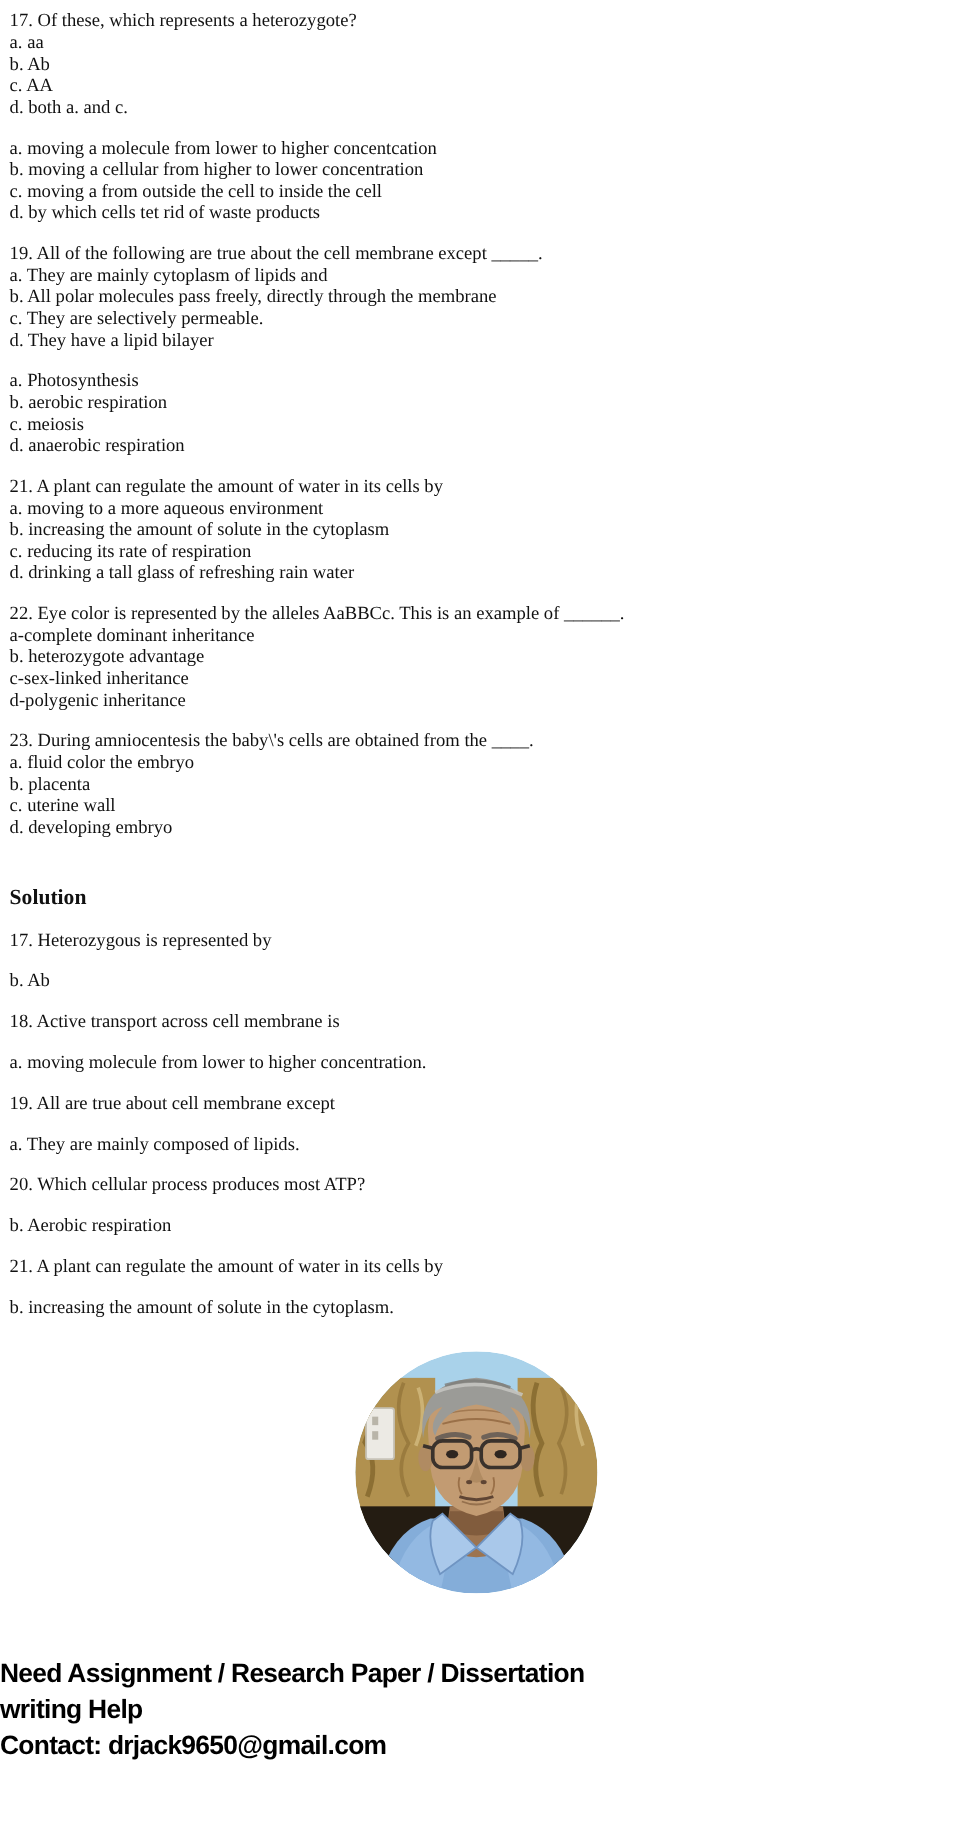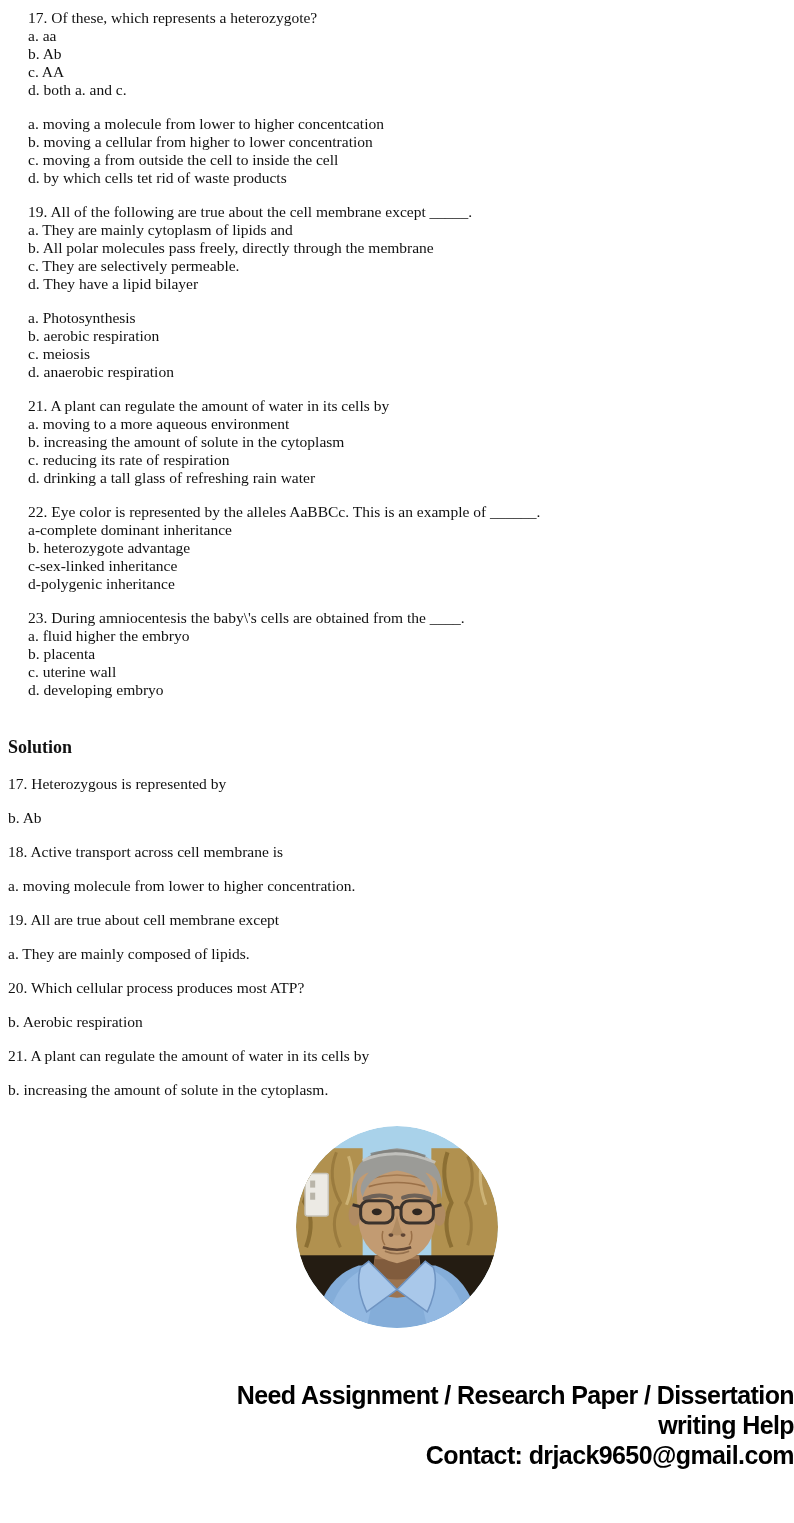--- a/index.html
+++ b/index.html
@@ -9,41 +9,41 @@
     font-family: "Liberation Serif", serif;
     color: #111111;
     overflow: hidden;
   }
   .doc {
     padding: 9px 8px 0 8px;
     font-size: 15.5px;
     line-height: 18px;
   }
   .q { margin: 0 0 16px 0; }
-  .line { display: block; margin-left: 20px; }
+  .line { display: block; }
   .sol-heading {
     font-size: 18px;
     line-height: 21px;
     font-weight: bold;
     margin: 38px 0 17px 0;
   }
   .sline { margin: 0 0 16px 0; }
   .avatar-wrap {
     width: 202px;
     height: 202px;
     margin: 27px auto 0 auto;
     border-radius: 50%;
     overflow: hidden;
   }
   .footer {
     margin-top: 52px;
-    text-align: right;
+    text-align: left;
     font-family: "Liberation Sans", sans-serif;
     font-weight: bold;
-    font-size: 25px;
+    font-size: 22px;
     line-height: 30px;
     letter-spacing: -0.6px;
     color: #000000;
   }
 </style>
 </head>
 <body>
 
 <div class="doc">
 
@@ -88,21 +88,21 @@
   <p class="q">
     <span class="line">22. Eye color is represented by the alleles AaBBCc. This is an example of ______.</span>
     <span class="line">a-complete dominant inheritance</span>
     <span class="line">b. heterozygote advantage</span>
     <span class="line">c-sex-linked inheritance</span>
     <span class="line">d-polygenic inheritance</span>
   </p>
 
   <p class="q">
     <span class="line">23. During amniocentesis the baby\'s cells are obtained from the ____.</span>
-    <span class="line">a. fluid higher the embryo</span>
+    <span class="line">a. fluid color the embryo</span>
     <span class="line">b. placenta</span>
     <span class="line">c. uterine wall</span>
     <span class="line">d. developing embryo</span>
   </p>
 
   <h2 class="sol-heading">Solution</h2>
 
   <p class="sline">17. Heterozygous is represented by</p>
   <p class="sline">b. Ab</p>
   <p class="sline">18. Active transport across cell membrane is</p>

